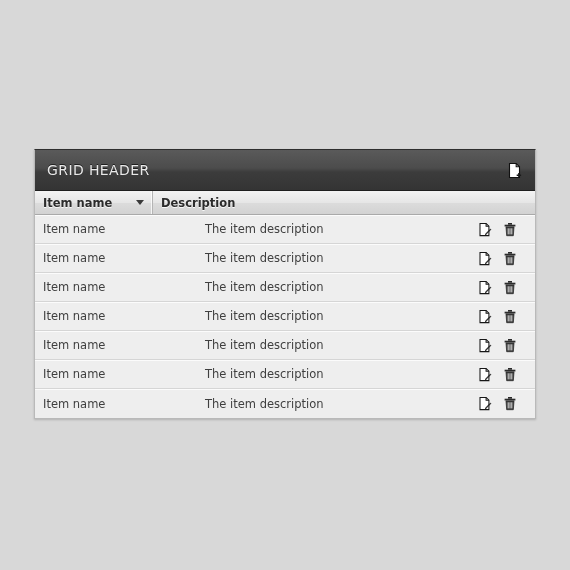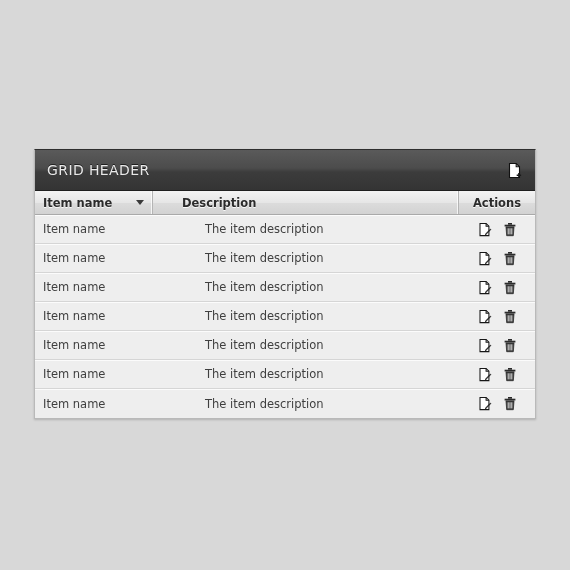--- a/index.html
+++ b/index.html
@@ -87,21 +87,21 @@
     box-shadow: inset -1px 0 0 rgba(255,255,255,0.75);
     position: relative;
     overflow: hidden;
     white-space: nowrap;
   }
   .col:last-child {
     border-right: none;
     box-shadow: none;
   }
   .col-itemname { width: 118px; flex: 0 0 118px; }
-  .col-description { flex: 1 1 auto; margin-left: 21px; }
+  .col-description { flex: 1 1 auto; }
   .col-actions {
     width: 76px;
     flex: 0 0 76px;
     justify-content: center;
   }
   .col-label { flex: 1 1 auto; }
   .sort-arrow {
     width: 0;
     height: 0;
     border-left: 4.5px solid transparent;
@@ -176,23 +176,20 @@
     </div>
 
     <div class="grid-colheader">
       <div class="col col-itemname">
         <span class="col-label">Item name</span>
         <span class="sort-arrow"></span>
       </div>
       <div class="col col-description">
         <span class="col-label">Description</span>
       </div>
-      <div class="col col-actions">
-        <span class="col-label" style="flex:0 0 auto;">Actions</span>
-      </div>
     </div>
 
     <div class="grid-body">
   <div class="grid-row">
     <div class="cell cell-itemname">Item name</div>
     <div class="cell cell-description">The item description</div>
     <div class="cell cell-actions">
       <span class="row-action">
         <svg width="14" height="15" viewBox="0 0 14 15" aria-hidden="true">
           <path d="M2 1.4 H8.1 L10.9 4.2 V13.6 H2 Z" fill="#ffffff" stroke="#171717" stroke-width="1.05" stroke-linejoin="miter"></path>

